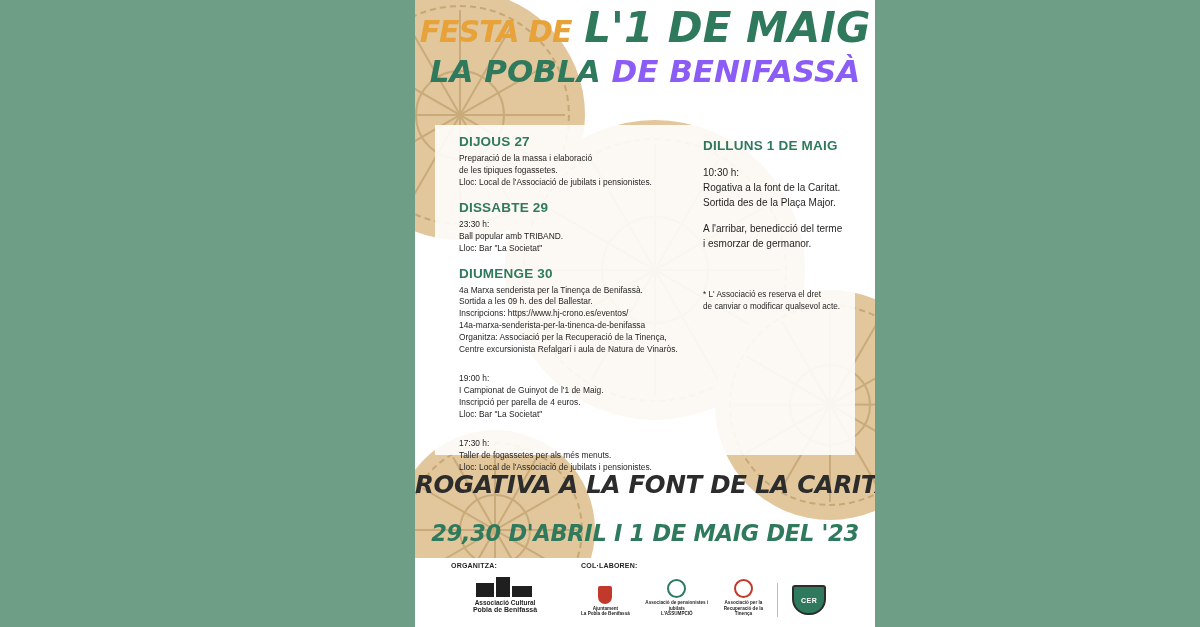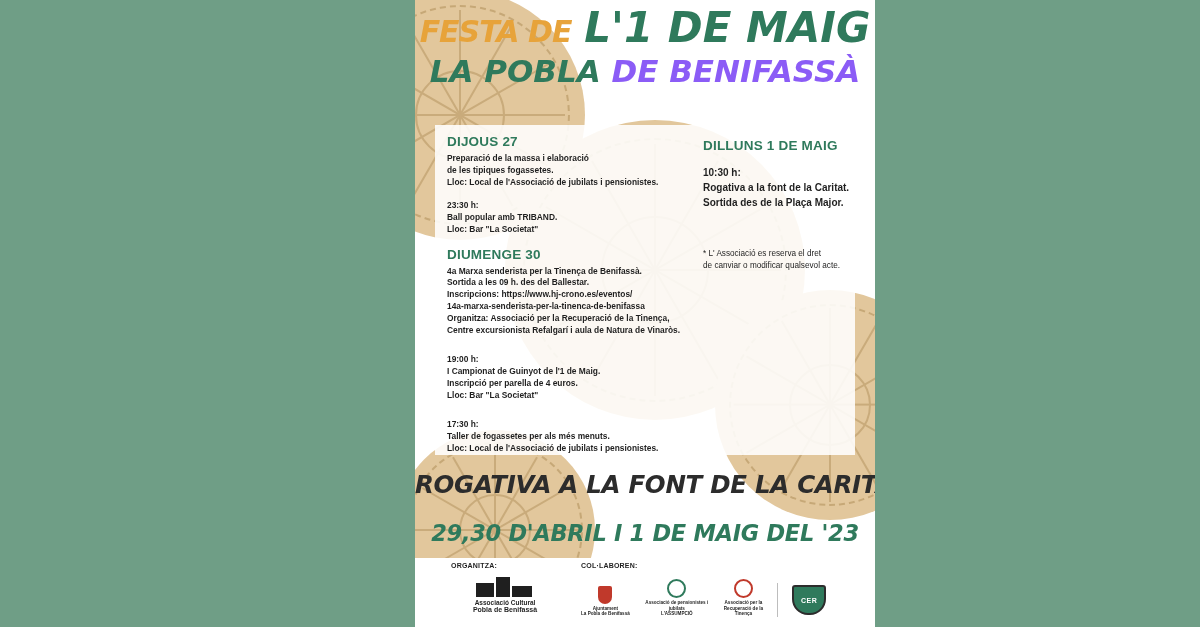--- a/index.html
+++ b/index.html
@@ -105,42 +105,42 @@
     line-height: 1.1;
     margin-top: 4px;
     white-space: nowrap;
   }
   .line2 .pobla { color: #2f7a5c; }
   .line2 .benifassa { color: #8b5cf6; }
 
   
   .col-left {
     position: absolute;
-    left: 32px;
+    left: 44px;
     top: 134px;
     width: 252px;
     color: #1f1f1f;
   }
   .col-right {
     position: absolute;
     left: 288px;
     top: 138px;
     width: 160px;
     color: #1f1f1f;
   }
   .daytitle {
     font-size: 13.5px;
     font-weight: bold;
     color: #2f7a5c;
     margin: 0 0 4px 0;
     letter-spacing: 0.2px;
   }
   .block {
     font-size: 8.4px;
-    font-weight: bold;
+    font-weight: normal;
     line-height: 1.42;
     margin: 0 0 11px 0;
   }
   .block.rt { font-size: 10px; line-height: 1.5; }
   .note {
     font-size: 8.2px;
     font-weight: normal;
     line-height: 1.45;
     color: #1f1f1f;
     margin-top: 38px;
@@ -341,20 +341,21 @@
 
     <div class="col-left">
 
       <div class="daytitle">DIJOUS 27</div>
       <div class="block">
         <div>Preparació de la massa i elaboració</div>
         <div>de les tipiques fogassetes.</div>
         <div>Lloc: Local de l'Associació de jubilats i pensionistes.</div>
       </div>
 
+      <div class="daytitle">DISSABTE 29</div>
       <div class="block">
         <div>23:30 h:</div>
         <div>Ball popular amb TRIBAND.</div>
         <div>Lloc: Bar "La Societat"</div>
       </div>
 
       <div class="daytitle">DIUMENGE 30</div>
       <div class="block">
         <div>4a Marxa senderista per la Tinença de Benifassà.</div>
         <div>Sortida a les 09 h. des del Ballestar.</div>
@@ -379,20 +380,24 @@
         <div>Lloc: Local de l'Associació de jubilats i pensionistes.</div>
       </div>
     </div>
 
     <div class="col-right">
       <div class="daytitle">DILLUNS 1 DE MAIG</div>
       <div class="block rt" style="margin-top:12px;">
         <div>10:30 h:</div>
         <div>Rogativa a la font de la Caritat.</div>
         <div>Sortida des de la Plaça Major.</div>
+      </div>
+      <div class="block rt" style="margin-top:10px;">
+        <div>A l'arribar, benedicció del terme</div>
+        <div>i esmorzar de germanor.</div>
       </div>
       <div class="note">
         <div>* L' Associació es reserva el dret</div>
         <div>de canviar o modificar qualsevol acte.</div>
       </div>
     </div>
 
     <div class="rogativa">ROGATIVA A LA FONT DE LA CARITAT</div>
     <div class="dates">29,30 D'ABRIL I 1 DE MAIG DEL '23</div>
 

